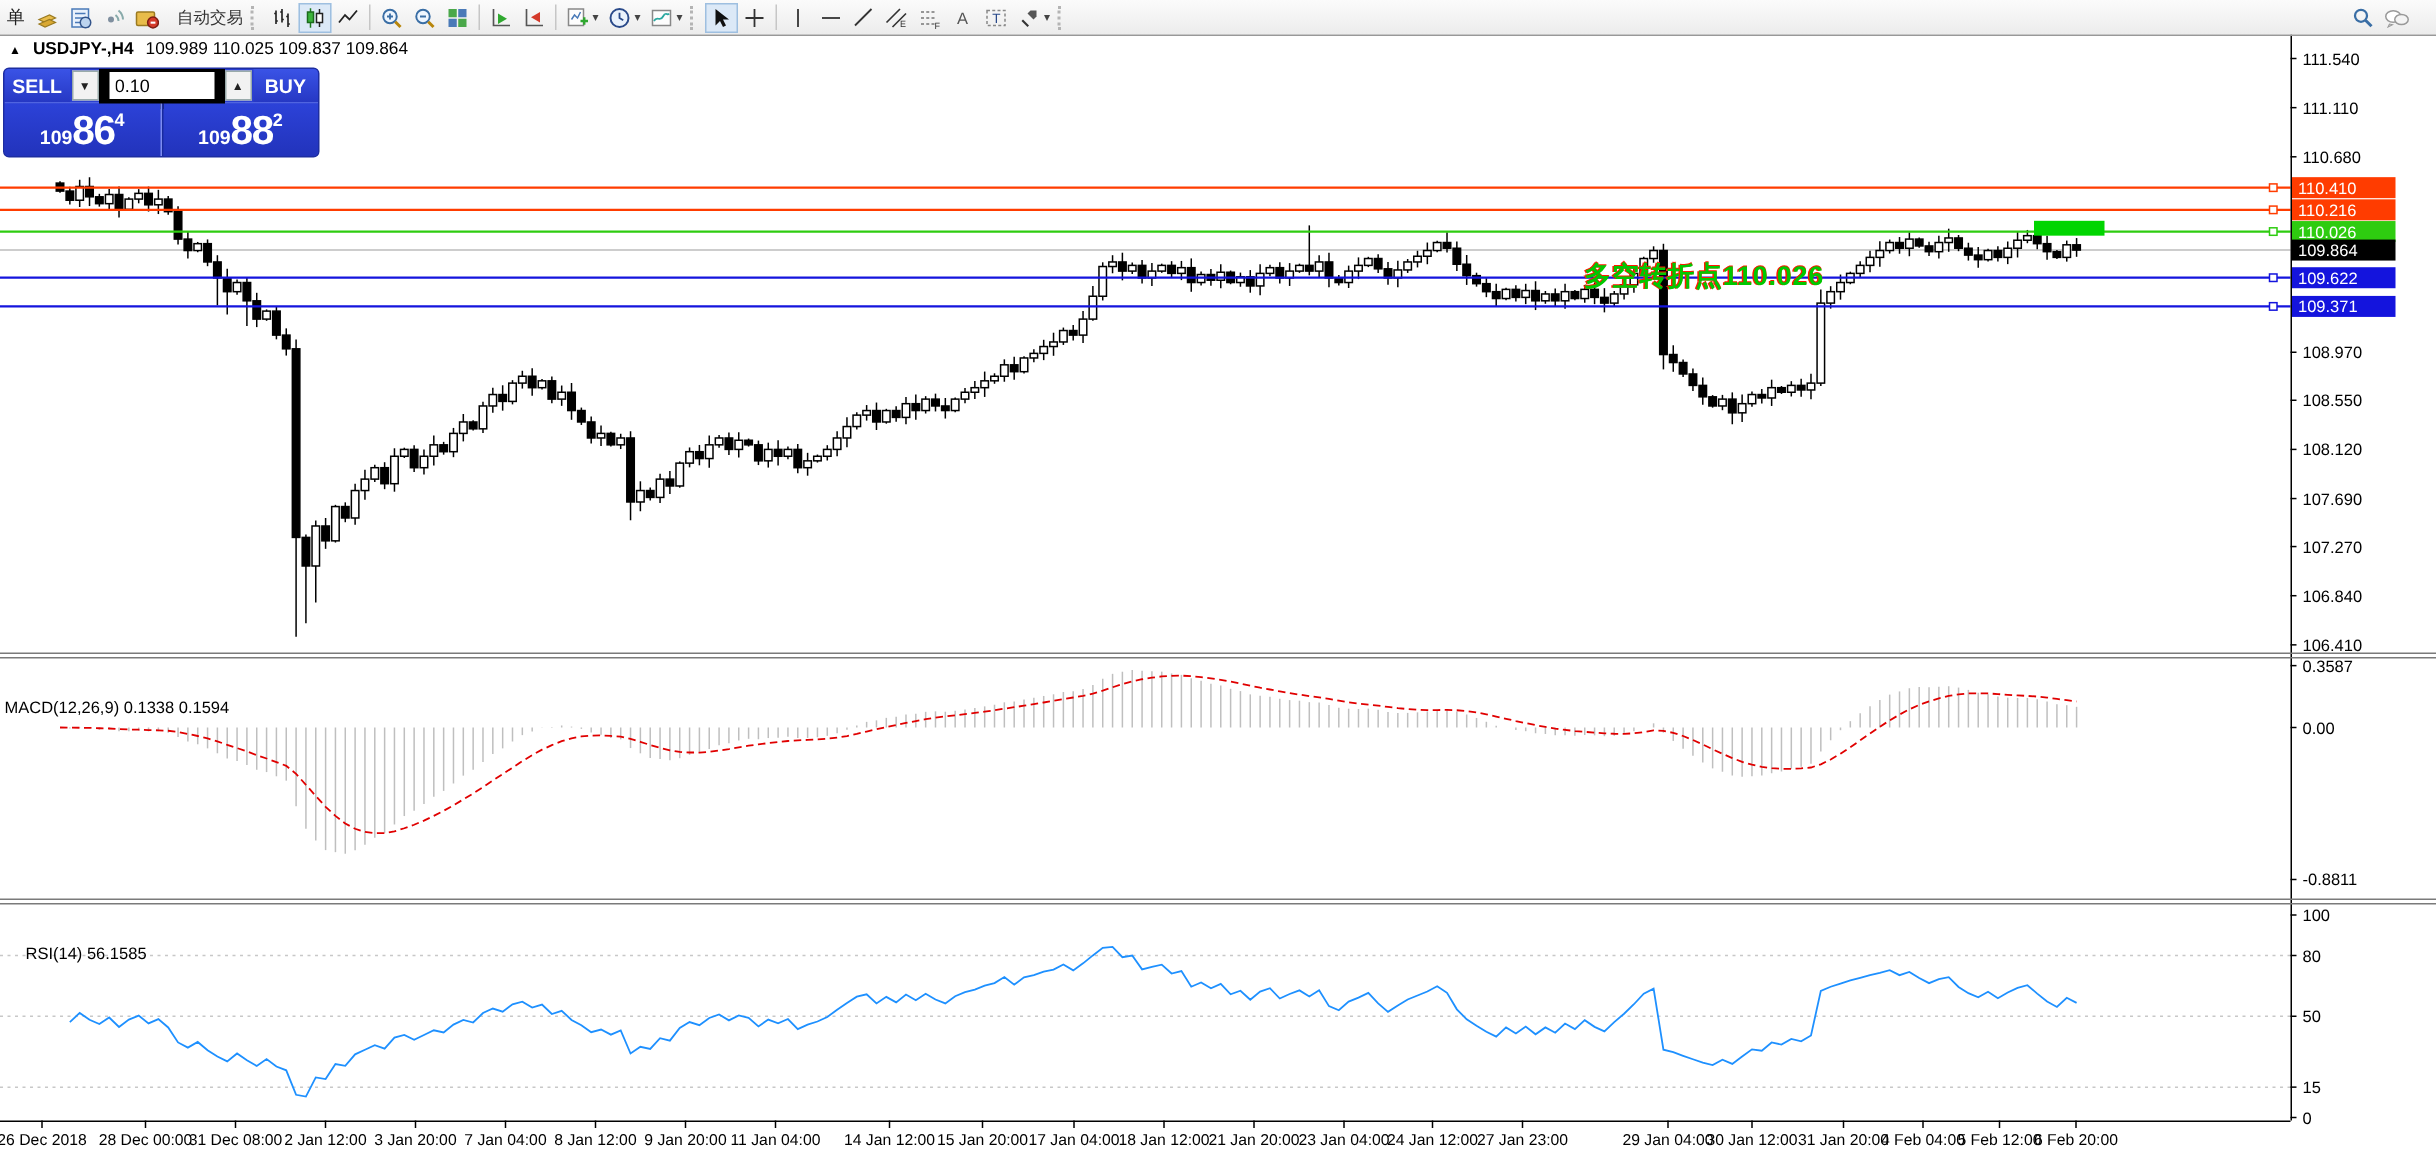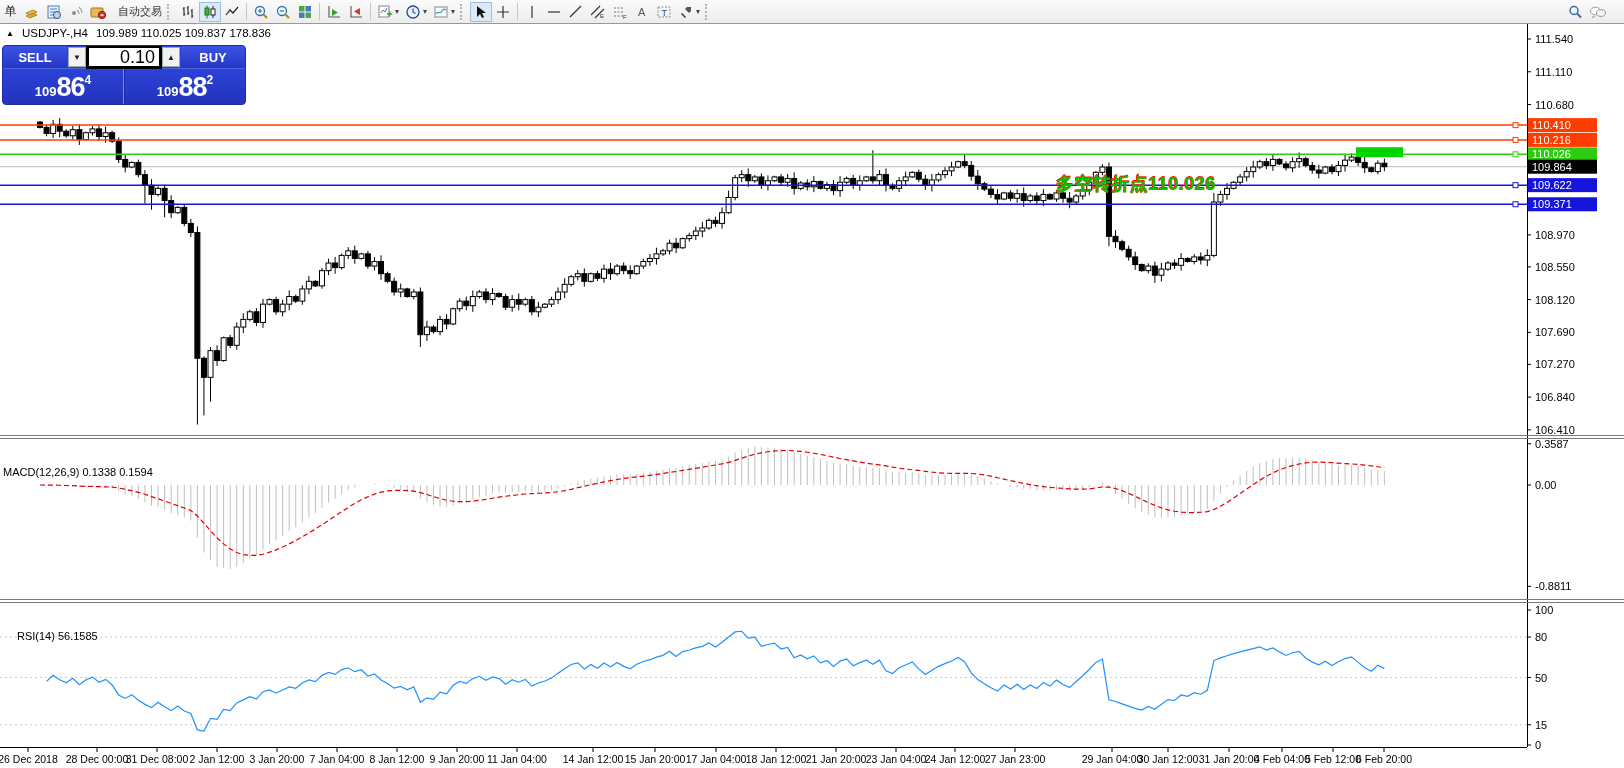--- a/index.html
+++ b/index.html
@@ -18,31 +18,31 @@
   .tf-btn{height:19px;padding:0 6px;display:flex;align-items:center;color:#4a4a4a;
     border:1px solid transparent;font-size:11px;}
   .tf-btn.active{background:#e8e8e8;border:1px solid #aaa;background:linear-gradient(#f4f4f4,#e2e2e2);}
   .tb-spacer{flex:1;}
   .cnbtn{font-size:12px;color:#222;}
   
   .symline{position:absolute;left:6px;top:27px;z-index:20;font-size:11.5px;color:#000;
     display:flex;gap:8px;align-items:center;}
   .symline .tri{font-size:8px;}
   
-  .trade{position:absolute;left:2px;top:45px;width:244px;height:60px;z-index:25;
+  .trade{position:absolute;left:2px;top:45px;width:211px;height:60px;z-index:25;
     border-radius:4px;overflow:hidden;background:#2a3fd2;border:1px solid #1d2da0;
     box-sizing:border-box;color:#fff;display:flex;flex-direction:column;}
   .trade .row1{height:22px;display:flex;align-items:stretch;border-bottom:1px solid #5064e0;}
   .trade .bigbtn{flex:1;display:flex;align-items:center;justify-content:center;
     font-size:13px;font-weight:bold;background:linear-gradient(#3a53e6,#2638c4);cursor:pointer;}
   .spin{display:flex;align-items:center;background:#2a3fd2;padding:0 1px;}
   .spin .arrbtn{width:16px;height:18px;background:#f2f2f2;border:1px solid #9aa;
     color:#222;font-size:8px;display:flex;align-items:center;justify-content:center;cursor:pointer;}
-  .spin input{width:62px;height:18px;border:3px solid #000000;text-align:right;
-    font-size:18px;padding:0 4px;font-family:"Liberation Sans",sans-serif;}
+  .spin input{width:62px;height:18px;border:7px solid #000000;
+    font-size:12px;padding:0 4px;font-family:"Liberation Sans",sans-serif;}
   .trade .row2{flex:1;display:flex;text-align:right;}
   .half{flex:1;display:flex;align-items:center;justify-content:center;
     background:linear-gradient(#2c42d8,#2233bb);cursor:pointer;}
   .half.sellside{border-right:1px solid #7d8cf0;}
   .half.buyside{border-left:1px solid #182a9e;}
   .px-prefix{font-size:13px;font-weight:bold;align-self:flex-end;margin-bottom:5px;}
   .px-big{font-size:27px;font-weight:bold;line-height:34px;letter-spacing:-1px;}
   .px-sup{font-size:12px;font-weight:bold;align-self:flex-start;margin-top:4px;}
   
   .ind-label{position:absolute;z-index:20;font-size:11px;color:#000;margin-top:27px;}
@@ -981,22 +981,22 @@
         <text x="1282" y="763" font-size="10.5" text-anchor="middle" font-family="Liberation Sans, sans-serif" fill="#000">4 Feb 04:00</text>
         <line x1="1333" y1="747" x2="1333" y2="752" stroke="#000"></line>
         <text x="1333" y="763" font-size="10.5" text-anchor="middle" font-family="Liberation Sans, sans-serif" fill="#000">5 Feb 12:00</text>
         <line x1="1384" y1="747" x2="1384" y2="752" stroke="#000"></line>
         <text x="1384" y="763" font-size="10.5" text-anchor="middle" font-family="Liberation Sans, sans-serif" fill="#000">6 Feb 20:00</text>
       </g>
   </svg>
 
   <div class="symline">
     <span class="tri">▲</span>
-    <span style="font-weight:normal;">USDJPY-,H4</span>
-    <span>109.989 110.025 109.837 178.836</span>
+    <span style="font-weight:bold;">USDJPY-,H4</span>
+    <span>109.989 110.025 109.837 109.864</span>
   </div>
 
   <div class="trade">
     <div class="row1">
       <div class="bigbtn">SELL</div>
       <div class="spin">
         <div class="arrbtn">▼</div>
         <input value="0.10" style="">
         <div class="arrbtn">▲</div>
       </div>

